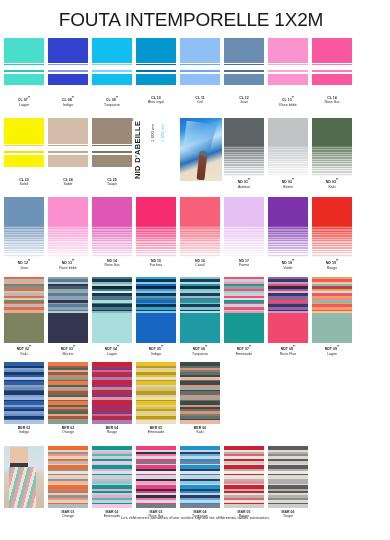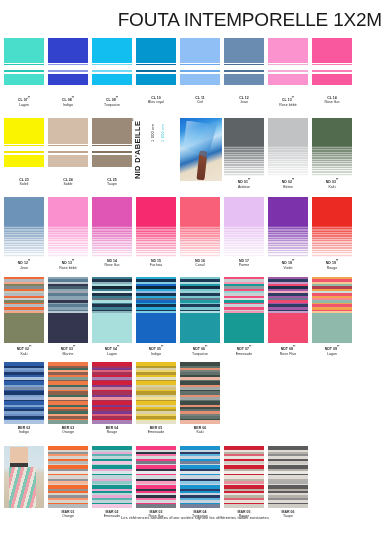--- a/index.html
+++ b/index.html
@@ -10,21 +10,21 @@
     color:#231f20;
     overflow:hidden;
     position:relative;
   }
   #page{position:relative;width:390px;height:540px;}
 
   
   .title{
     position:absolute;
     left:0;right:8px;top:9px;
-    text-align:right;
+    text-align:center;
     font-size:19px;
     letter-spacing:-0.2px;
     font-weight:400;
     color:#1a1a1a;
     white-space:nowrap;
   }
 
   
   .row{position:absolute;left:4px;}
   .cell{position:absolute;top:0;width:40px;}

